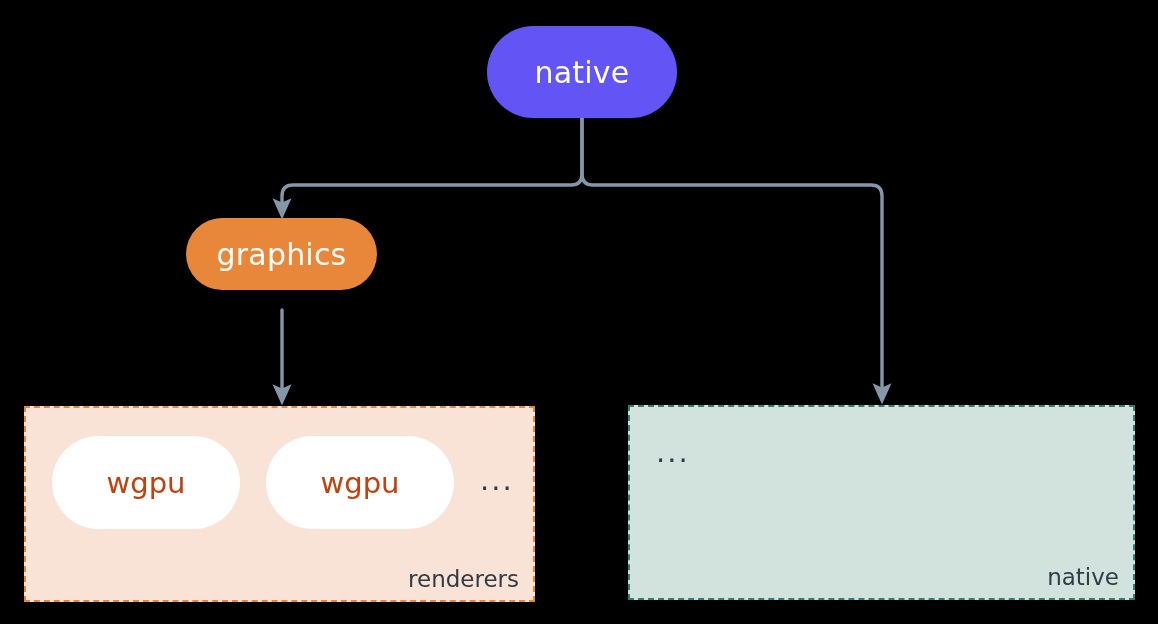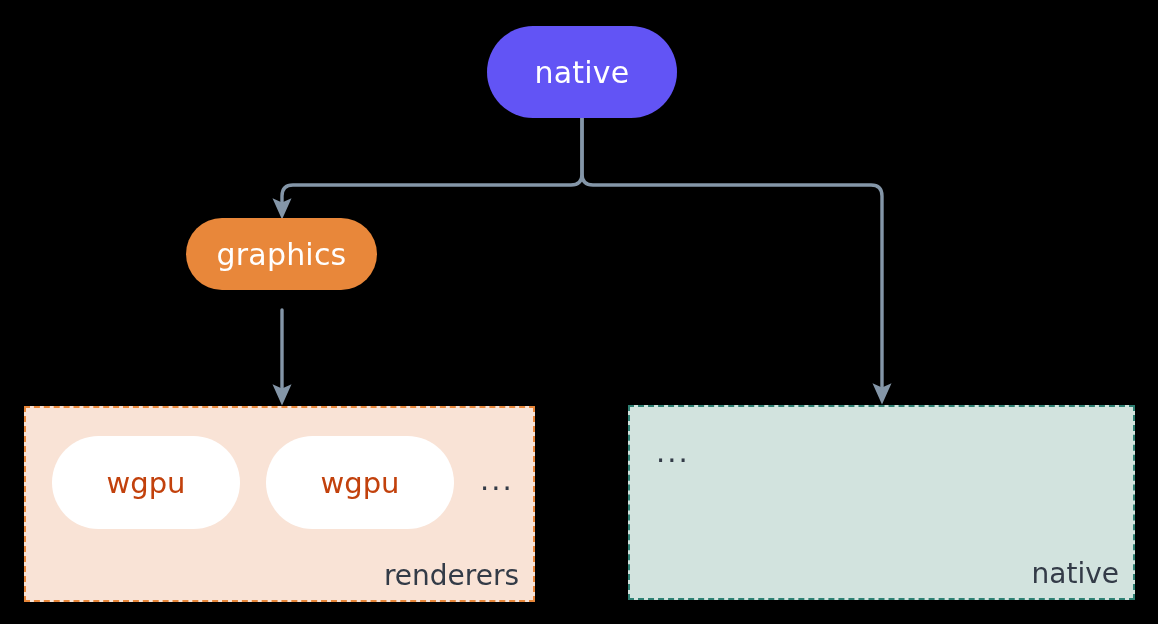--- a/index.html
+++ b/index.html
@@ -72,21 +72,21 @@
     top: 405px;
     width: 507px;
     height: 195px;
     background: #d2e3de;
     border-color: #2f8073;
   }
   .group-label {
     position: absolute;
     right: 14px;
     bottom: 8px;
-    font-size: 28px;
+    font-size: 23px;
     color: #333b47;
     white-space: nowrap;
   }
 
   
   .pill-row {
     position: absolute;
     left: 26px;
     top: 28px;
     display: flex;

